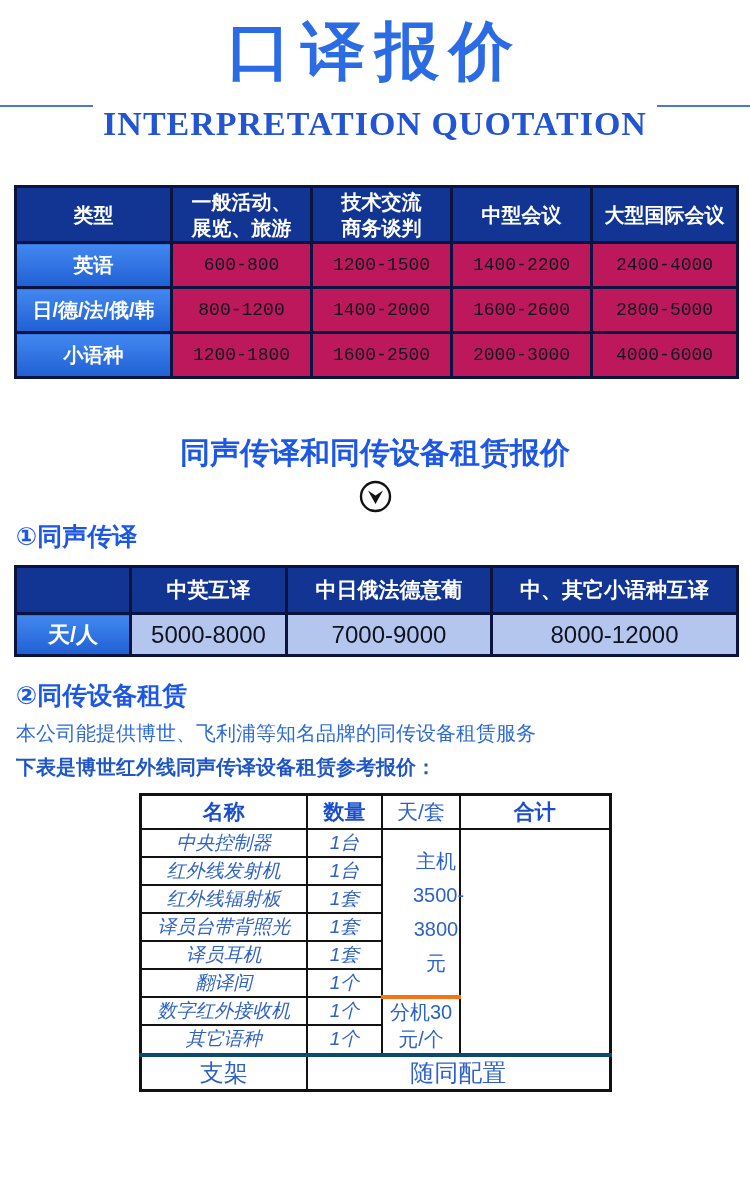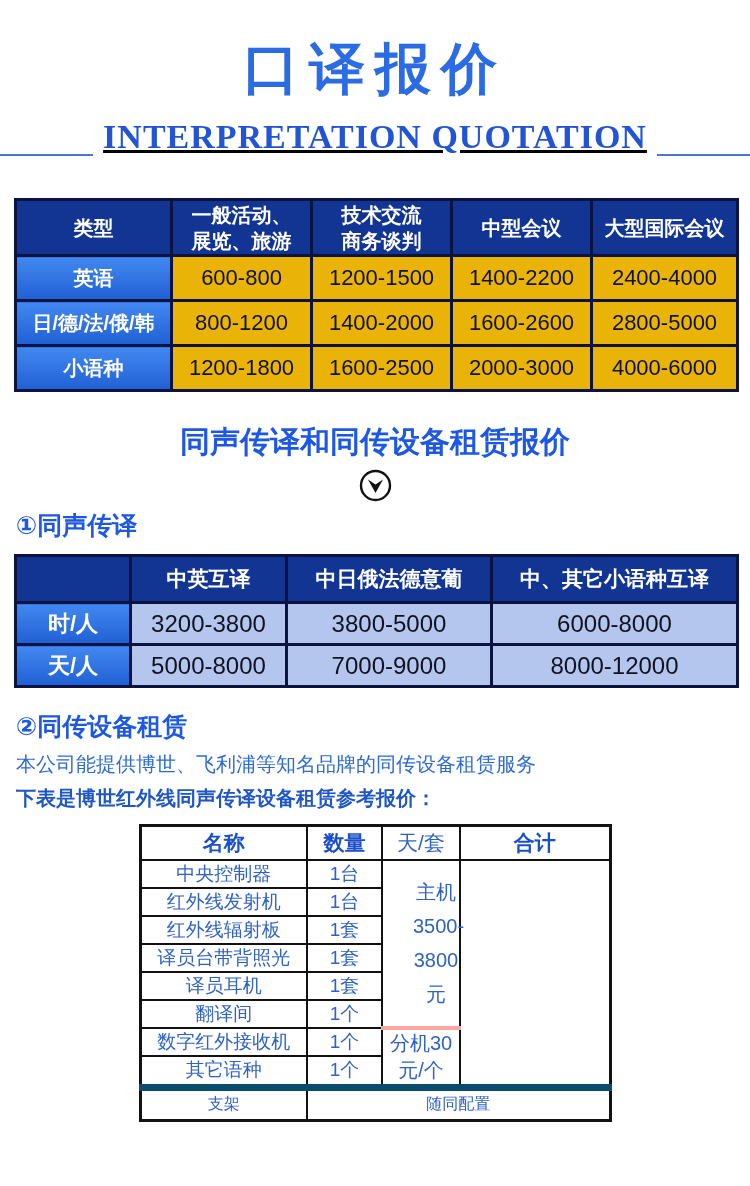--- a/index.html
+++ b/index.html
@@ -6,33 +6,32 @@
   html, body { background: #ffffff; }
   body {
     width: 750px;
     height: 1186px;
     font-family: "Liberation Sans", "DejaVu Sans", sans-serif;
     overflow: hidden;
   }
 
   
   .title-zh {
-    margin-top: 32px;
-    text-align: center;
-    font-size: 56px;
+    margin-top: 8px;
+    text-align: center;
+    font-size: 64px;
     font-weight: bold;
     letter-spacing: 10px;
     color: #2b6ce5;
   }
   .subtitle-row {
     margin-top: 10px;
     display: flex;
-    align-items: flex-end;
+    align-items: flex-start;
     width: 750px;
-    text-decoration: underline;
   }
   .subtitle-line {
     flex: 1;
     height: 0;
     border-top: 2px solid #4a77d4;
   }
   .subtitle-en {
     padding: 0 10px;
     font-family: "Liberation Serif", "DejaVu Serif", serif;
     font-weight: bold;
@@ -64,34 +63,35 @@
     line-height: 1.3;
     white-space: pre-line;
   }
   .t1 .rowhead {
     background: linear-gradient(180deg, #4288f0, #2060d4);
     color: #ffffff;
     font-size: 20px;
     font-weight: bold;
   }
   .t1 td.val {
-    background: #eab308;
+    background: #be185d;
     color: #0f1220;
-    font-size: 22px;
+    font-size: 18px;
     height: 45px;
+    font-family: Liberation Mono, monospace;
   }
   .t1 col.c1 { width: 156px; }
   .t1 col.c2 { width: 140px; }
   .t1 col.c3 { width: 140px; }
   .t1 col.c4 { width: 140px; }
   .t1 col.c5 { width: 146px; }
 
   
   .section-heading {
-    margin-top: 30px;
+    margin-top: 54px;
     text-align: center;
     font-size: 30px;
     font-weight: bold;
     color: #1d57e5;
   }
   .arrow-wrap { margin-top: 6px; text-align: center; height: 34px; }
 
   
   .sub-label {
     margin: 6px 0 0 16px;
@@ -165,30 +165,30 @@
     vertical-align: middle;
     color: #2f62c8;
     font-size: 19px;
   }
   .t3 thead th {
     color: #1a4ecc;
     font-size: 21px;
     font-weight: bold;
     height: 34px;
   }
-  .t3 td.item { height: 20px; }
+  .t3 td.item { height: 20px; font-style: italic; }
   .t3 td.unitcell { font-size: 21px; }
   .t3 td.totalmain {
     font-size: 20px;
     white-space: pre-line;
     line-height: 1.7;
     padding-left: 30px;
   }
-  .t3 td.totalext { font-size: 20px; border-top: 4px solid #fca5a5; }
-  .t3 tr.bottom td { height: 33px; font-size: 16px; border-top: 7px solid #0c4a6e; }
+  .t3 td.totalext { font-size: 20px; border-top: 4px solid #f97316; }
+  .t3 tr.bottom td { height: 33px; font-size: 24px; border-top: 4px solid #0c4a6e; }
   .t3 col.c1 { width: 167px; }
   .t3 col.c2 { width: 75px; }
   .t3 col.c3 { width: 78px; }
   .t3 col.c4 { width: 150px; }
 </style>
 </head>
 <body>
 
 <div class="title-zh">口译报价</div>
 <div class="subtitle-row">
@@ -260,26 +260,20 @@
   <thead>
     <tr>
       <th></th>
       <th>中英互译</th>
       <th>中日俄法德意葡</th>
       <th>中、其它小语种互译</th>
     </tr>
   </thead>
   <tbody>
     <tr>
-      <td class="rowhead">时/人</td>
-      <td class="val">3200-3800</td>
-      <td class="val">3800-5000</td>
-      <td class="val">6000-8000</td>
-    </tr>
-    <tr>
       <td class="rowhead">天/人</td>
       <td class="val">5000-8000</td>
       <td class="val">7000-9000</td>
       <td class="val">8000-12000</td>
     </tr>
   </tbody>
 </table>
 
 <div class="equip-label">②同传设备租赁</div>
 <div class="equip-line1">本公司能提供博世、飞利浦等知名品牌的同传设备租赁服务</div>

